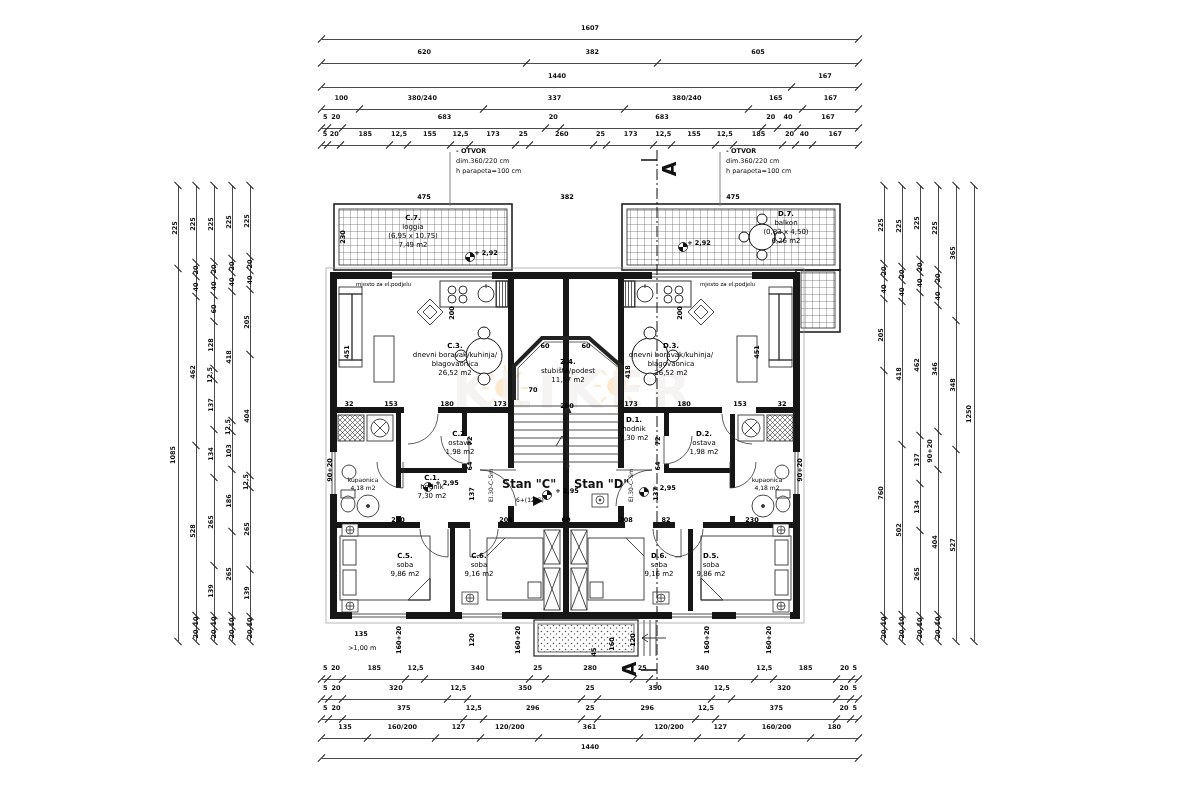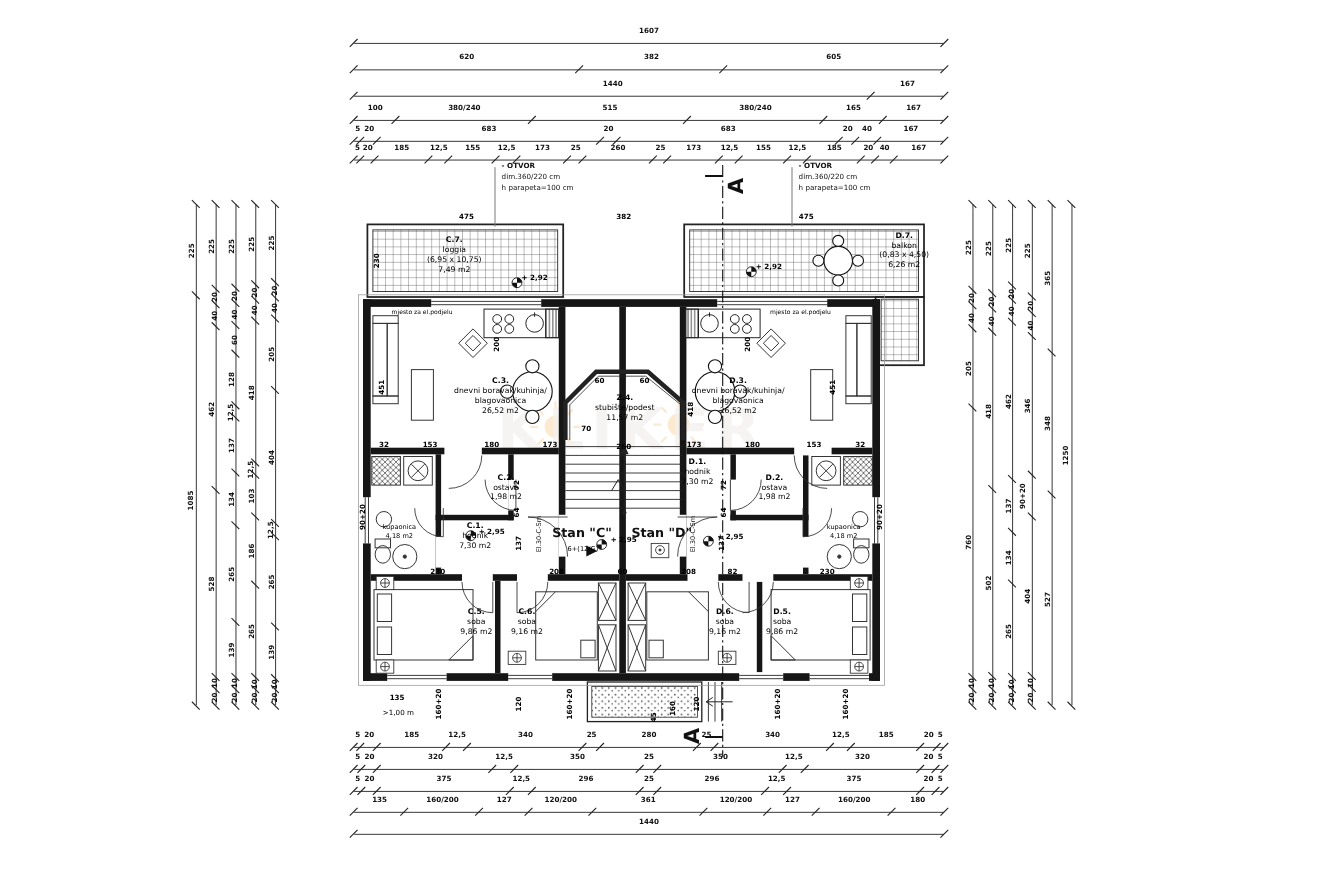--- a/index.html
+++ b/index.html
@@ -311,21 +311,21 @@
       <use href="#lvl" x="547" y="495"></use>
       <use href="#lvl" x="644" y="492"></use>
   </svg>
 
   <div class="room" style="left:363px;top:214px;width:100px">
     <b>C.7.</b>
       <span>loggia</span>
       <span>(6,95 x 10,75)</span>
       <span>7,49 m2</span>
   </div>
-  <div class="room" style="left:772px;top:210px;width:100px">
+  <div class="room" style="left:736px;top:210px;width:100px">
     <b>D.7.</b>
       <span>balkon</span>
       <span>(0,83 x 4,50)</span>
       <span>6,26 m2</span>
   </div>
   <div class="room" style="left:396px;top:342px;width:118px">
     <b>C.3.</b>
       <span>dnevni boravak/kuhinja/</span>
       <span>blagovaonica</span>
       <span>26,52 m2</span>
@@ -362,21 +362,21 @@
       <span>7,30 m2</span>
   </div>
   <div class="room small" style="left:332px;top:476px;width:62px">
     <span>kupaonica</span>
       <span>4,18 m2</span>
   </div>
   <div class="room small" style="left:736px;top:476px;width:62px">
     <span>kupaonica</span>
       <span>4,18 m2</span>
   </div>
-  <div class="room" style="left:402px;top:552px;width:62px">
+  <div class="room" style="left:374px;top:552px;width:62px">
     <b>C.5.</b>
       <span>soba</span>
       <span>9,86 m2</span>
   </div>
   <div class="room" style="left:448px;top:552px;width:62px">
     <b>C.6.</b>
       <span>soba</span>
       <span>9,16 m2</span>
   </div>
   <div class="room" style="left:628px;top:552px;width:62px">
@@ -440,21 +440,21 @@
       </span>
     </div>
   <div class="dh" style="left:322px;top:94px;width:536px">
       <span class="seg" style="flex-grow: 100;">
         <b>100</b>
       </span>
       <span class="seg" style="flex-grow: 380;">
         <b>380/240</b>
       </span>
       <span class="seg" style="flex-grow: 515;">
-        <b>515</b>
+        <b>337</b>
       </span>
       <span class="seg" style="flex-grow: 380;">
         <b>380/240</b>
       </span>
       <span class="seg" style="flex-grow: 165;">
         <b>165</b>
       </span>
       <span class="seg" style="flex-grow: 167;">
         <b>167</b>
       </span>

